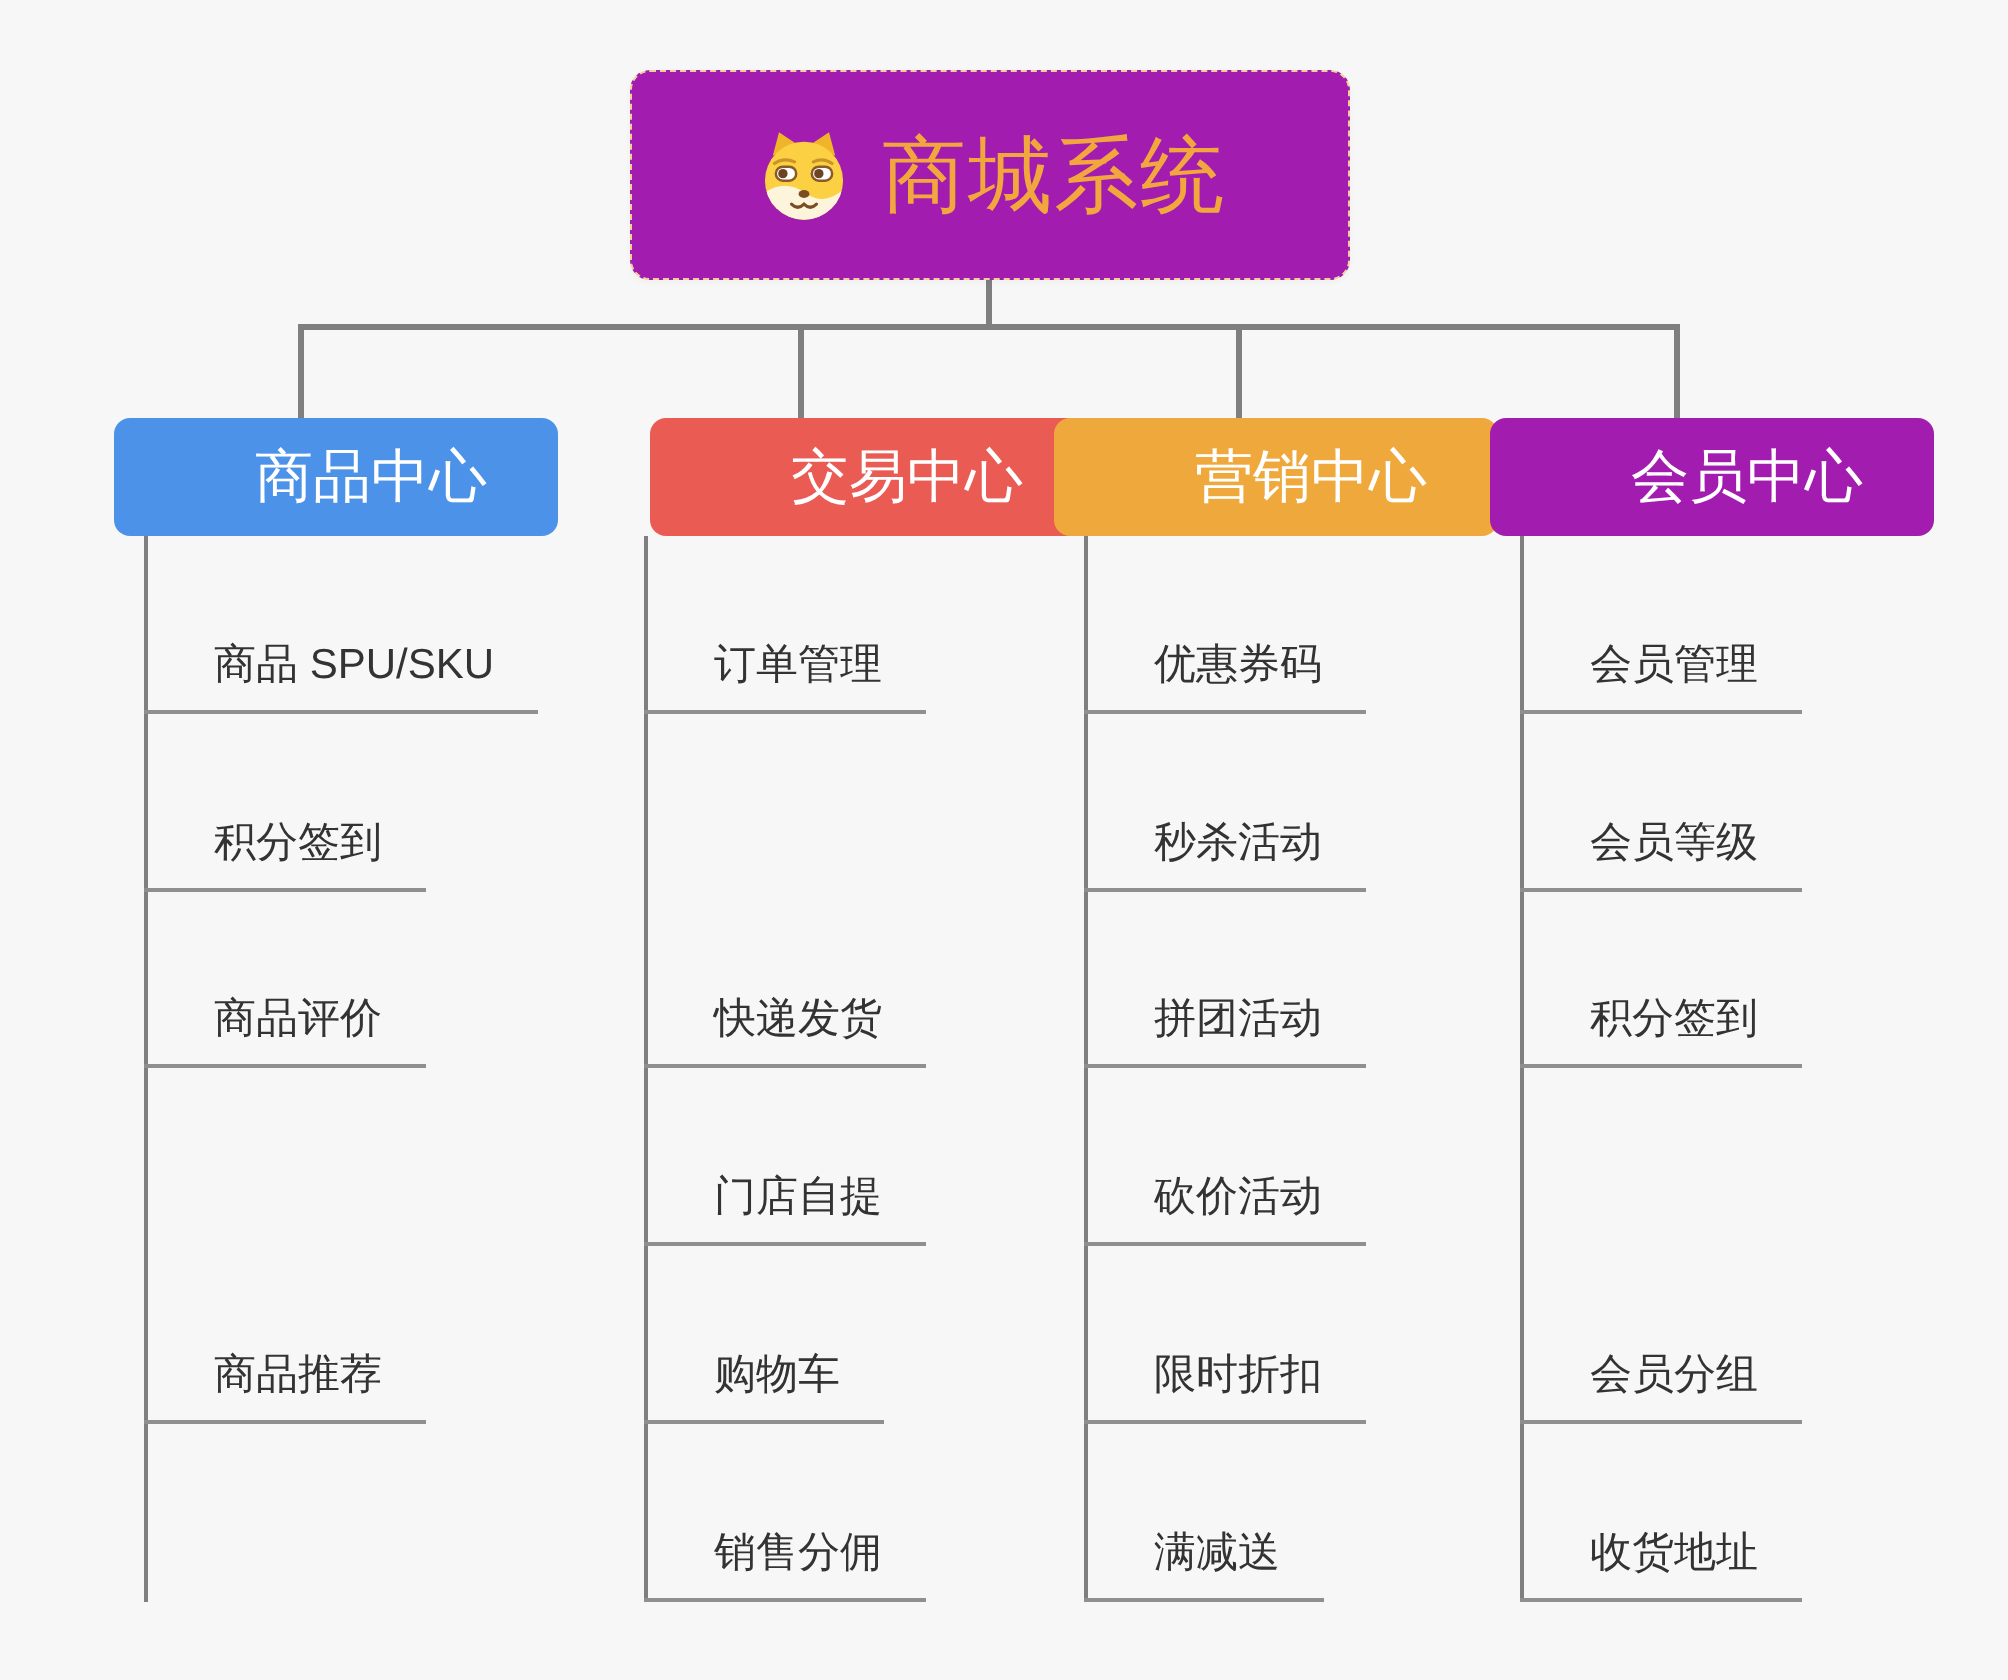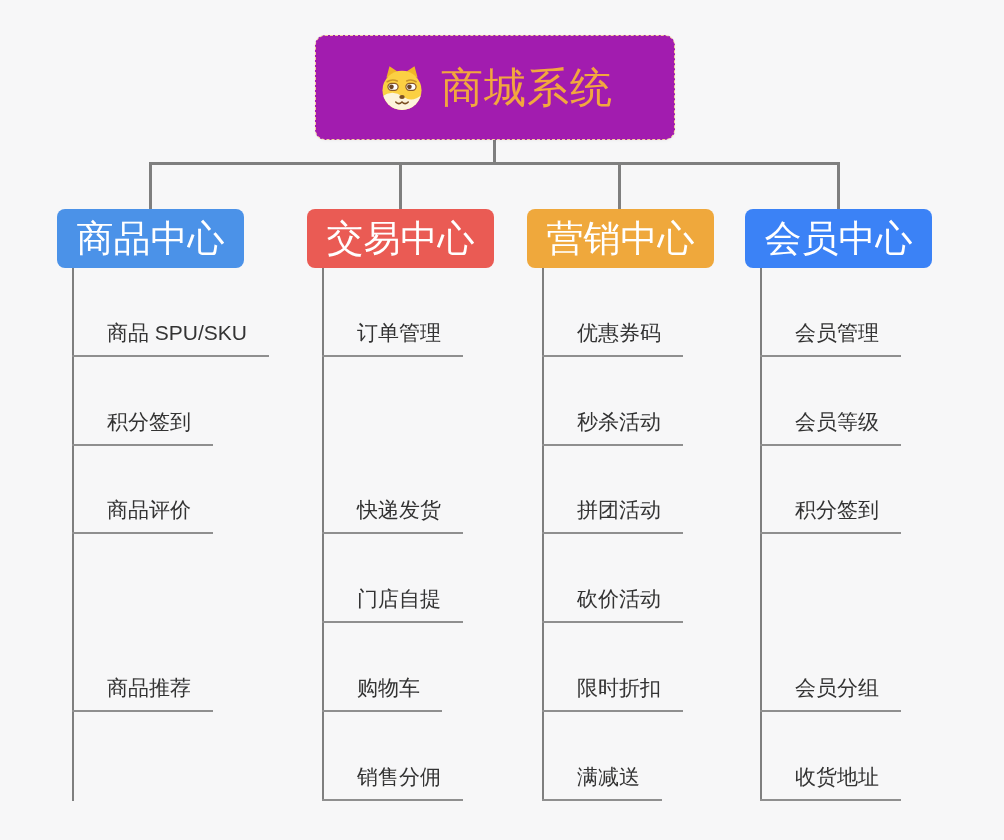--- a/index.html
+++ b/index.html
@@ -40,24 +40,25 @@
   .stub{top:162px;height:47px;}
   .s0{left:149px}.s1{left:399px}.s2{left:618px}.s3{left:837px}
   .dropline{position:absolute;width:2px;top:268px;height:533px;background:var(--connector,#8a8a8a);}
   .d0{left:72px}.d1{left:322px}.d2{left:542px}.d3{left:760px}
 
   
   .branch-box{
     position:absolute;top:209px;width:187px;height:59px;
     border-radius:8px;
     display:flex;align-items:center;justify-content:center;
-    color:#ffffff;font-size:37px;
+    color:#ffffff;font-size:29px;
     cursor:pointer;
+    padding-left:35px;
   }
-  .b0{left:57px}.b1{left:307px}.b2{left:527px}.b3{left:745px}
+  .b0{left:57px}.b1{left:325px}.b2{left:527px}.b3{left:745px}
 
   
   .leaf{
     position:absolute;
     white-space:nowrap;
     font-size:21px;line-height:30px;
     color:var(--leaf_text,#333333);
     padding:0 22px 7px 35px;
     border-bottom:2px solid var(--underline,#8f8f8f);
     cursor:pointer;
@@ -124,21 +125,21 @@
   <div class="branch-box b2" style="background-color: rgb(239, 168, 60);">
     <span>营销中心</span>
   </div>
   <div class="leaf c2 r0">优惠券码</div>
   <div class="leaf c2 r1">秒杀活动</div>
   <div class="leaf c2 r2">拼团活动</div>
   <div class="leaf c2 r3">砍价活动</div>
   <div class="leaf c2 r4">限时折扣</div>
   <div class="leaf c2 r5">满减送</div>
 
-  <div class="branch-box b3" style="background-color: #3b82f6;">
+  <div class="branch-box b3" style="background-color: #a21caf;">
     <span>会员中心</span>
   </div>
   <div class="leaf c3 r0">会员管理</div>
   <div class="leaf c3 r1">会员等级</div>
   <div class="leaf c3 r2">积分签到</div>
   <div class="leaf c3 r4">会员分组</div>
   <div class="leaf c3 r5">收货地址</div>
 
 </div>
 

